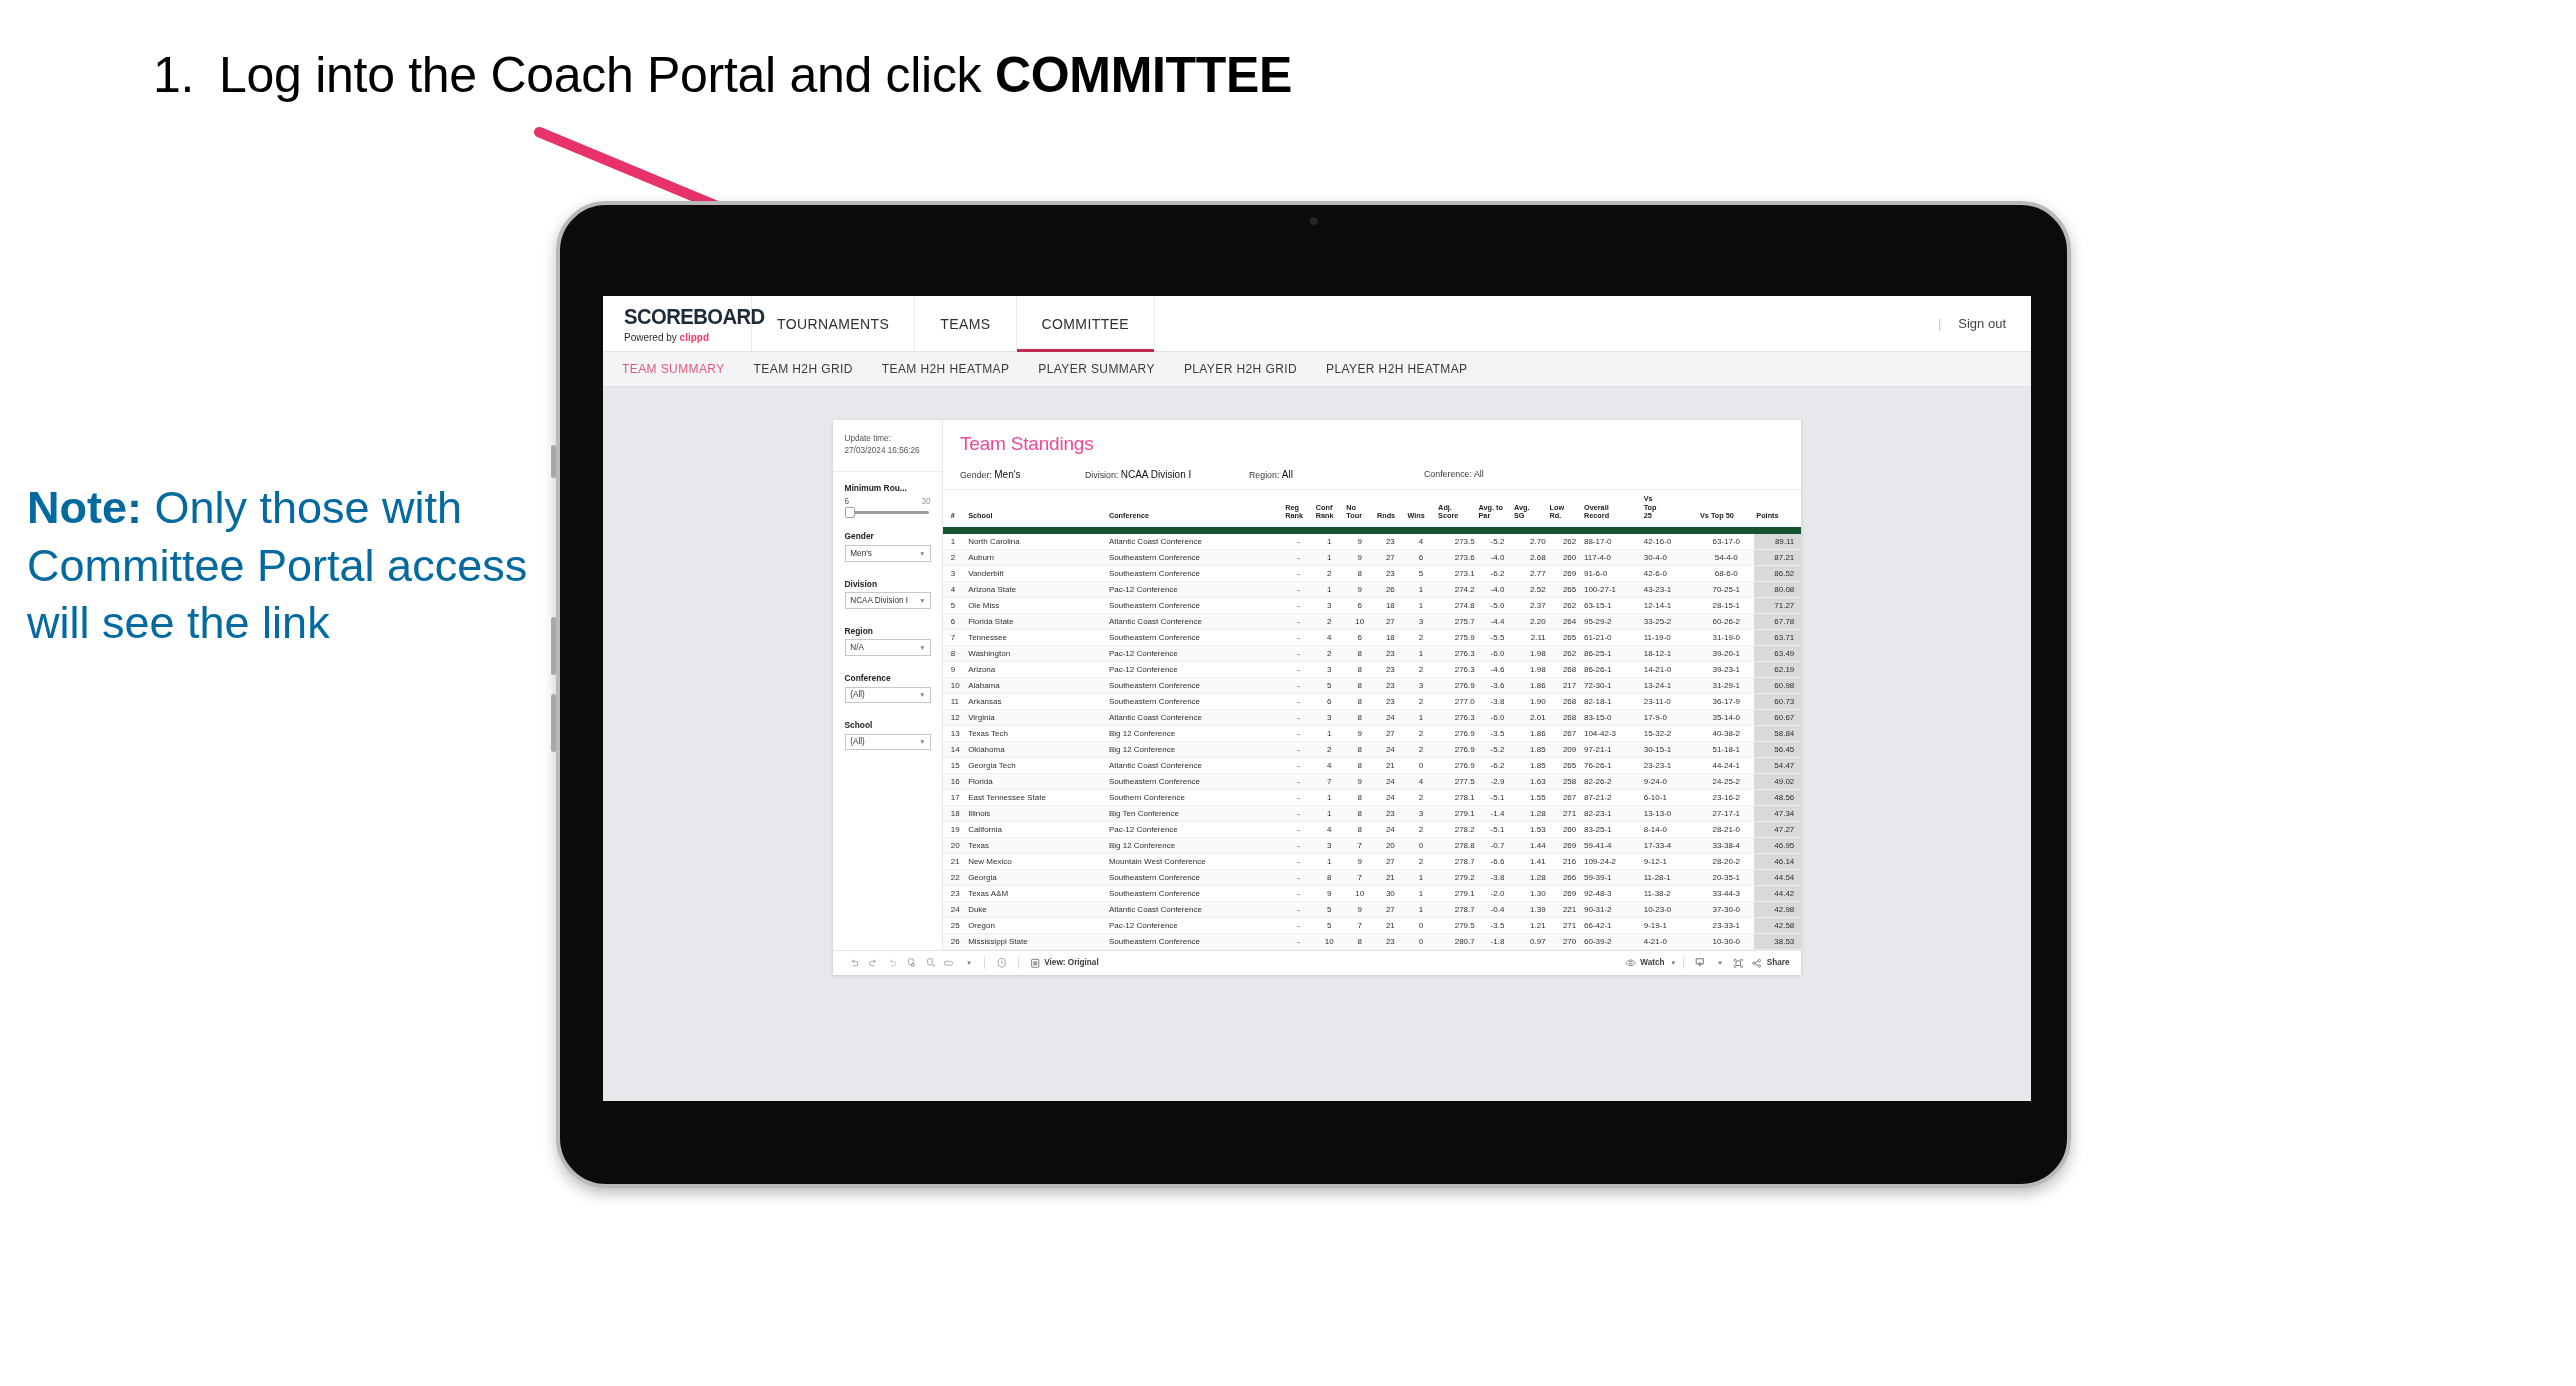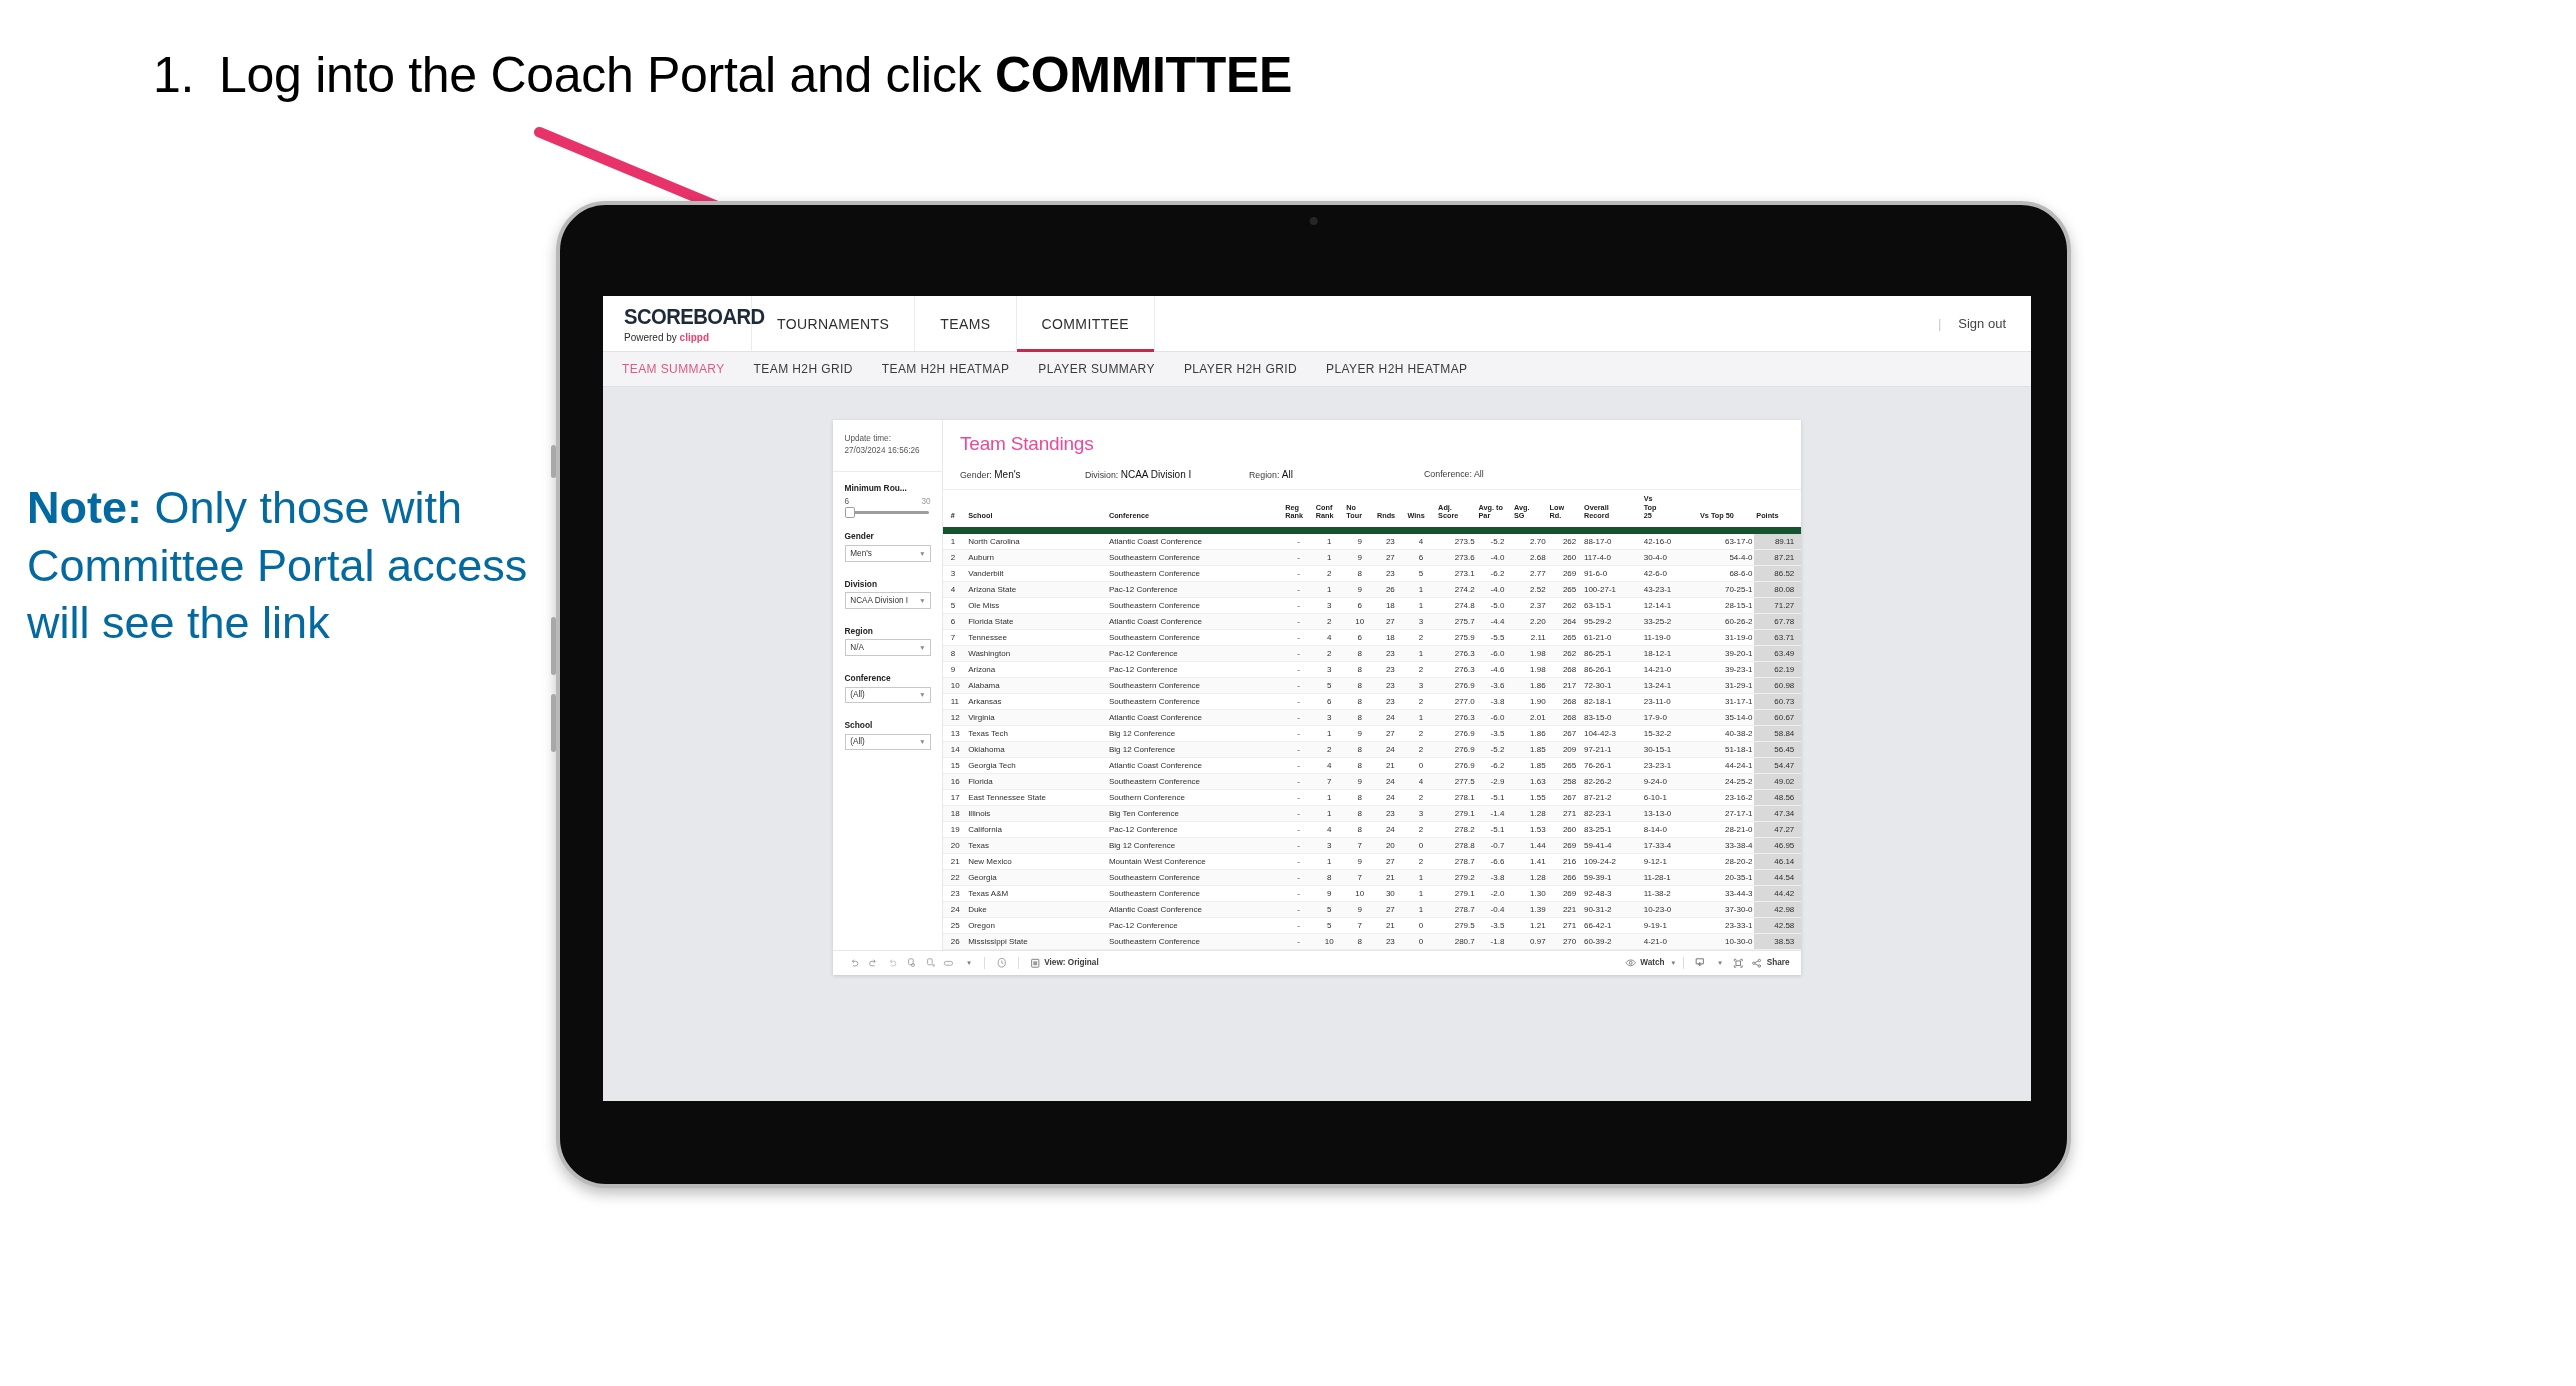--- a/index.html
+++ b/index.html
@@ -169,21 +169,21 @@
   .c-rank   { width: 19px; padding-left: 7.7px !important; }
   .c-school { width: 115px; }
   .c-conf   { width: 144px; }
   .c-num    { width: 25px; text-align: center; }
   .c-score  { width: 33px; text-align: right; }
   .c-par    { width: 29px; text-align: right; padding-right: 7.7px !important; }
   .c-sg     { width: 29px; text-align: right; }
   .c-low    { width: 25px; text-align: right; }
   .c-rec    { width: 52px; text-align: left; padding-left: 5.8px !important; }
   .c-t25    { width: 46px; text-align: left; }
-  .c-t50    { width: 46px; text-align: right; }
+  .c-t50    { width: 46px; text-align: center; }
   .c-pts    { width: 38px; text-align: right; padding-right: 6.7px !important; }
   .pts-cell { background: #d9d9d9 !important; color: #2c2c2c; }
 
   
   .wb-footer {
     height: 25px; background: #fff; border-top: 1px solid #e6e6e6;
     display: flex; align-items: center; padding: 0 11.5px; gap: 0;
     font-size: 8.2px; color: #4a4a4a;
   }
   .tb-icon {
@@ -529,21 +529,21 @@
                       <td class="c-num">6</td>
                       <td class="c-num">8</td>
                       <td class="c-num">23</td>
                       <td class="c-num">2</td>
                       <td class="c-score">277.0</td>
                       <td class="c-par">-3.8</td>
                       <td class="c-sg">1.90</td>
                       <td class="c-low">268</td>
                       <td class="c-rec">82-18-1</td>
                       <td class="c-t25">23-11-0</td>
-                      <td class="c-t50">31-17-1</td>
+                      <td class="c-t50">36-17-9</td>
                       <td class="c-pts pts-cell">60.73</td>
                     </tr>
                     <tr>
                       <td class="c-rank">12</td>
                       <td class="c-school">Virginia</td>
                       <td class="c-conf">Atlantic Coast Conference</td>
                       <td class="c-num">-</td>
                       <td class="c-num">3</td>
                       <td class="c-num">8</td>
                       <td class="c-num">24</td>

